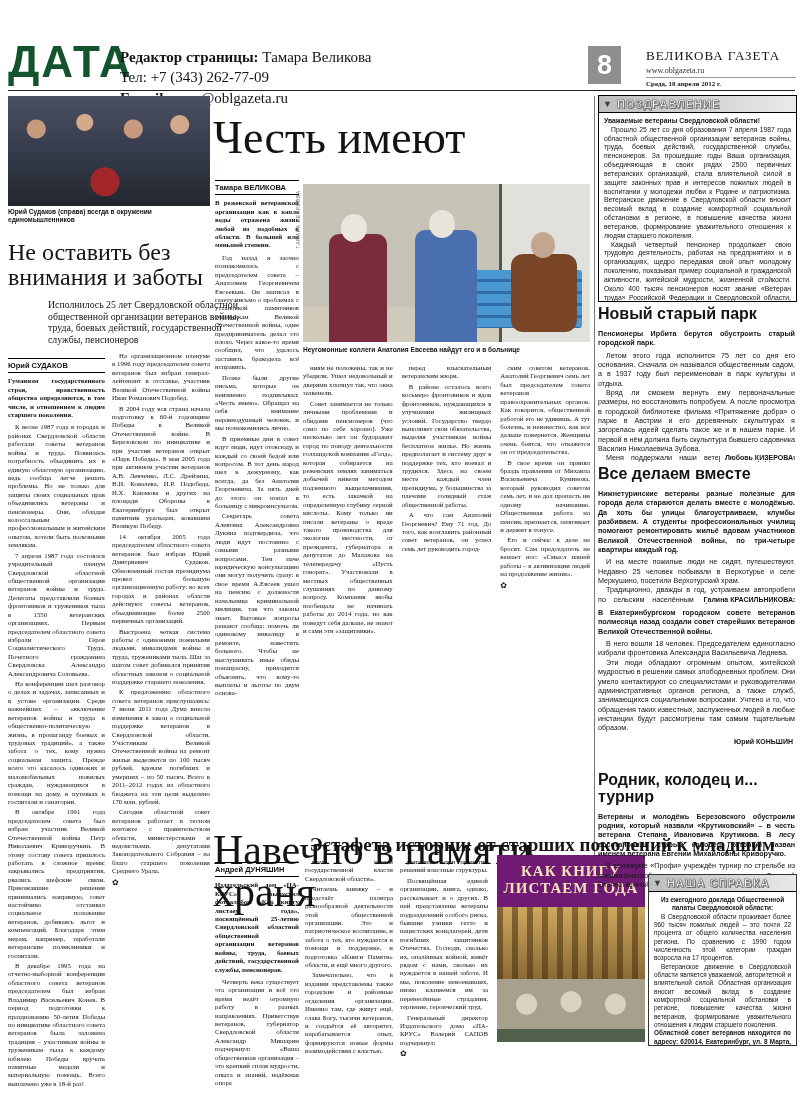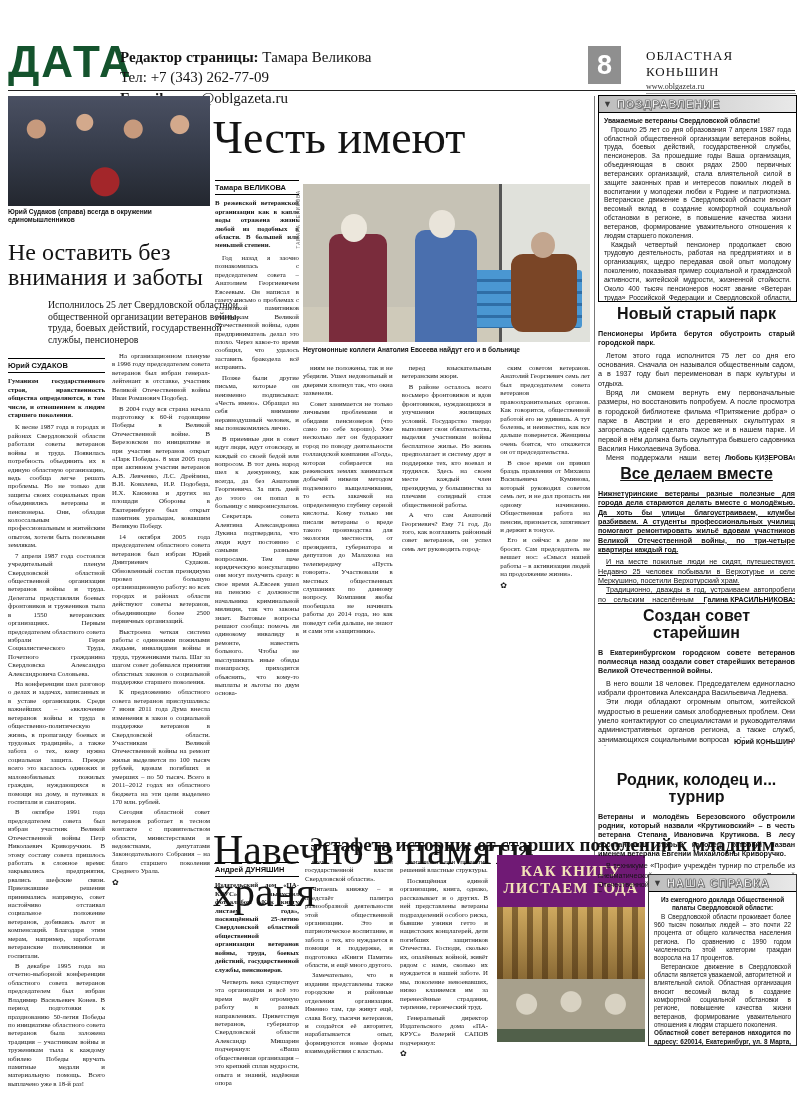--- a/index.html
+++ b/index.html
@@ -83,21 +83,21 @@
           border-bottom:1px solid #000;}
   .sb-bar .tri{font-size:9px;color:#3c3c3c;padding-left:4px;}
   .sb-bar .lbl{font-family:"Liberation Sans",sans-serif;font-weight:bold;font-size:11px;color:#fff;
                text-shadow:0 0 1px #555,1px 1px 0 #777;letter-spacing:1px;
                -webkit-text-stroke:.6px #6e6e6e;}
   .sb-text{font-family:"Liberation Sans",sans-serif;font-size:6.8px;line-height:1.3;text-align:justify;
            padding:4px 5px;}
   .sb-text p{margin:0;text-indent:7px;}
   .sb-text p.nosig{text-indent:0;font-weight:bold;}
   .sb-item{position:absolute;left:598px;width:197px;overflow:hidden;}
-  .sb-h{font-family:"Liberation Sans",sans-serif;font-weight:bold;font-size:16px;text-align:center;margin:0 0 6px 0;line-height:1.05;}
+  .sb-h{font-family:"Liberation Sans",sans-serif;font-weight:bold;font-size:16px;margin:0 0 6px 0;line-height:1.05;}
   .sb-lead{font-family:"Liberation Sans",sans-serif;font-weight:bold;font-size:7.2px;line-height:1.3;text-align:justify;margin-bottom:3px;}
   .sb-body{font-family:"Liberation Sans",sans-serif;font-size:7.2px;line-height:1.3;text-align:justify;}
   .sb-body p{margin:0;text-indent:8px;}
   .sb-sig{position:absolute;right:2px;bottom:1px;background:#fff;padding-left:5px;
           font-family:"Liberation Sans",sans-serif;font-weight:bold;font-size:7px;}
   .spravka{left:648px;top:874px;width:147px;height:170px;border:1px solid #333;overflow:hidden;}
   .spravka .sb-text{font-size:6.4px;}
   .spravka .contact{font-weight:bold;text-indent:0;}
 </style>
 </head>
@@ -106,21 +106,21 @@
 <div class="page">
 
   <div class="abs masthead">ДАТА</div>
   <div class="abs editor">
     <div><b>Редактор страницы:</b> <span>Тамара Великова</span></div>
     <div>Тел: +7 (343) 262-77-09</div>
     <div><b>E-mail:</b> <span>econ@oblgazeta.ru</span></div>
   </div>
   <div class="abs pagenum">8</div>
   <div class="abs gzt">
-    <div class="t1">ОБЛАСТНАЯ КОНЬШИН</div>
+    <div class="t1">ВЕЛИКОВА ГАЗЕТА</div>
     <div class="t2">www.oblgazeta.ru</div>
     <div class="t3">Среда, 18 апреля 2012 г.</div>
   </div>
   <div class="abs hrule"></div>
   <div class="abs vrule"></div>
 
   <div class="abs lphoto"></div>
   <div class="abs lcaption caption">Юрий Судаков (справа) всегда в окружении единомышленников</div>
   <h2 class="abs lhead">Не оставить без внимания и заботы</h2>
   <div class="abs lstand">Исполнилось 25 лет Свердловской областной общественной организации ветеранов войны, труда, боевых действий, государственной службы, пенсионеров</div>
@@ -226,32 +226,31 @@
     <h3 class="sb-h">Новый старый парк</h3>
     <div class="sb-lead">Пенсионеры Ирбита берутся обустроить старый городской парк.</div>
     <div class="sb-body">
       <p>Летом этого года исполнится 75 лет со дня его основания. Сначала он назывался общественным садом, а в 1937 году был переименован в парк культуры и отдыха.</p>
       <p>Вряд ли сможем вернуть ему первоначальные размеры, но восстановить попробуем. А после просмотра в городской библиотеке фильма «Притяжение добра» о парке в Австрии и его деревянных скульптурах я загорелась идеей сделать такое же и в нашем парке. И первой в нём должна быть скульптура бывшего садовника Василия Николаевича Зубова.</p>
       <p>Меня поддержали наши ветераны и предложили провести в старом парке несколько субботников. А уж потом конкурс художественной самодеятельности и спортивные состязания.</p>
     </div>
     <div class="sb-sig">Любовь КИЗЕРОВА</div>
   </div>
 
-  <div class="sb-item" style="top:466px;height:138px;text-decoration:underline;">
+  <div class="sb-item" style="top:466px;height:138px;">
     <h3 class="sb-h">Все делаем вместе</h3>
     <div class="sb-lead">Нижнетуринские ветераны разные полезные для города дела стараются делать вместе с молодёжью. Да хоть бы улицы благоустраиваем, клумбы разбиваем. А студенты профессиональных училищ помогают ремонтировать жильё вдовам участников Великой Отечественной войны, по три-четыре квартиры каждый год.</div>
     <div class="sb-body">
       <p>И на месте пожилые люди не сидят, путешествуют. Недавно 25 человек побывали в Верхотурье и селе Меркушино, посетили Верхотурский храм.</p>
       <p>Традиционно, дважды в год, устраиваем автопробеги по сельским населённым пунктам. Этих встреч с земляками, проживающими в глубинке, очень ждут и пожилые, и молодые.</p>
     </div>
     <div class="sb-sig">Галина КРАСИЛЬНИКОВА</div>
   </div>
 
   <div class="sb-item" style="top:608px;height:138px;">
-    <h3 class="sb-h">Создан совет старейшин</h3>
     <div class="sb-lead">В Екатеринбургском городском совете ветеранов полмесяца назад создали совет старейших ветеранов Великой Отечественной войны.</div>
     <div class="sb-body">
       <p>В него вошли 18 человек. Председателем единогласно избрали фронтовика Александра Васильевича Леднева.</p>
       <p>Эти люди обладают огромным опытом, житейской мудростью в решении самых злободневных проблем. Они умело контактируют со специалистами и руководителями административных органов региона, а также служб, занимающихся социальными вопросами. Учтено и то, что обращения таких известных, заслуженных людей в любые инстанции будут рассмотрены там самым тщательным образом.</p>
     </div>
     <div class="sb-sig">Юрий КОНЬШИН</div>
   </div>
 
   <div class="sb-item" style="top:772px;height:120px;">
     <h3 class="sb-h">Родник, колодец и... турнир</h3>

